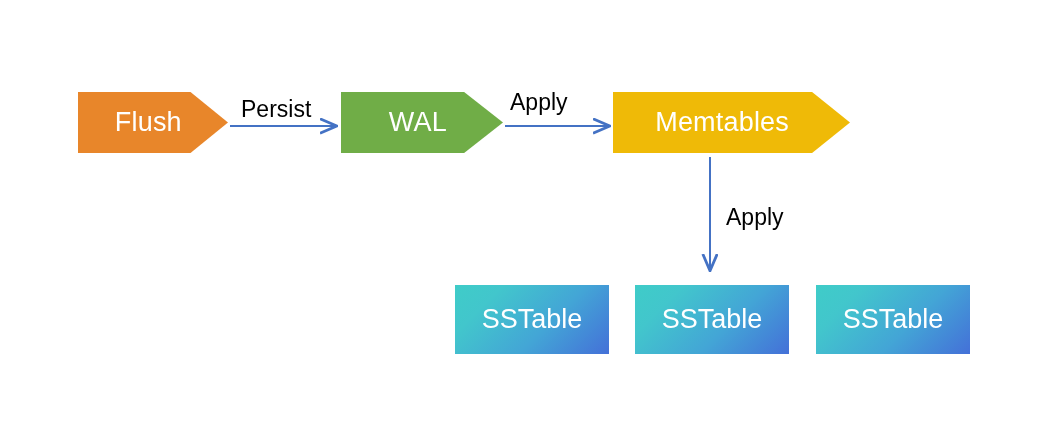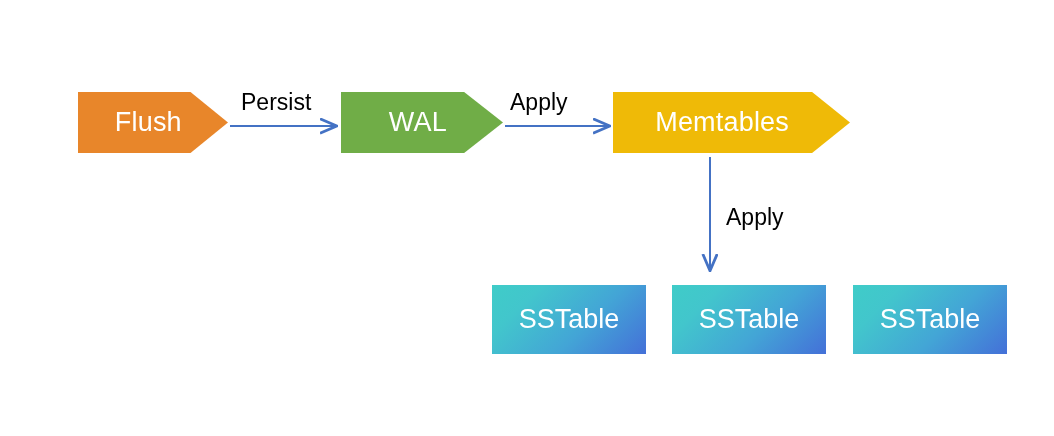--- a/index.html
+++ b/index.html
@@ -74,21 +74,20 @@
     height: 69px;
     display: flex;
     align-items: center;
     justify-content: center;
     color: #ffffff;
     font-size: 27px;
     font-weight: 400;
     line-height: 1;
     white-space: nowrap;
     background: linear-gradient(135deg, #3FCCC8 0%, #42C6CC 22%, #43A5D6 60%, #4470D8 100%);
-    margin-left: 37px;
   }
   #sstable-0 { left: 455px; }
   #sstable-1 { left: 635px; }
   #sstable-2 { left: 816px; }
 
   
   .connector {
     position: absolute;
     overflow: visible;
   }
@@ -98,21 +97,21 @@
 
   
   .edge-label {
     position: absolute;
     color: #000000;
     font-size: 23px;
     font-weight: 400;
     line-height: 1;
     white-space: nowrap;
   }
-  #label-persist { left: 241px; top: 91px; }
+  #label-persist { left: 241px; top: 98px; }
   #label-apply   { left: 510px; top: 91px; }
   #label-flush   { left: 726px; top: 206px; }
 </style>
 </head>
 <body>
 
 <div id="canvas">
 
   <div id="node-data" class="node pentagon">
     <span class="label">Flush</span>

